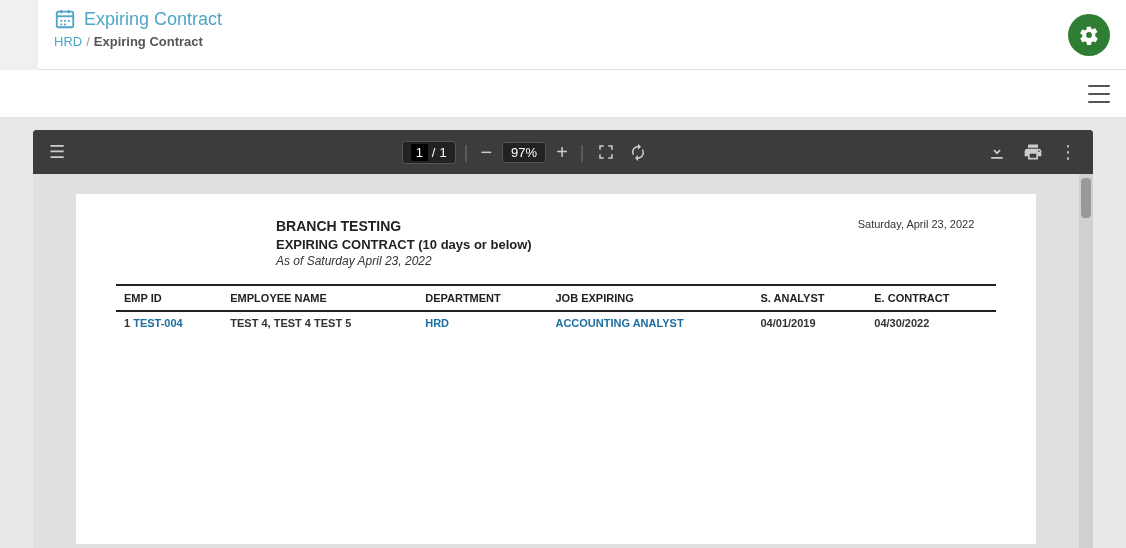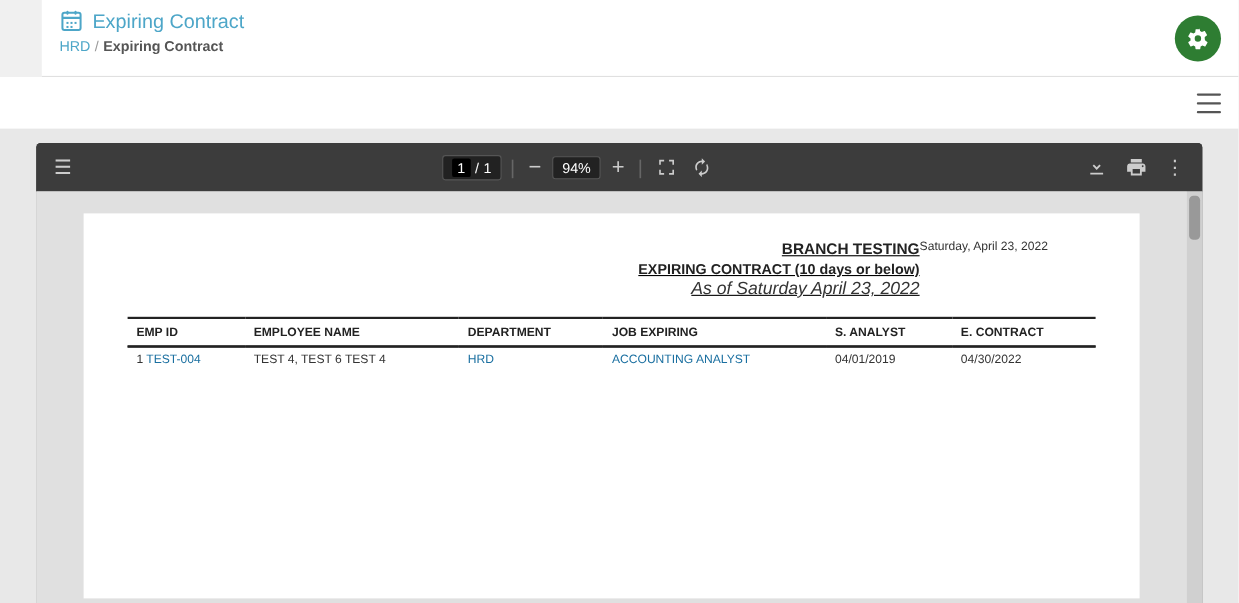--- a/index.html
+++ b/index.html
@@ -191,38 +191,37 @@
     }
 
     
     .doc-header {
       display: flex;
       justify-content: space-between;
       align-items: flex-start;
       margin-bottom: 16px;
     }
     .doc-company {
-      text-align: right;
+      text-align: left;
       flex: 1;
-      text-decoration: underline;
     }
     .doc-company .company-name {
       font-weight: bold;
       font-size: 14px;
       color: #222;
     }
     .doc-company .report-title {
       font-weight: bold;
       font-size: 13px;
       color: #222;
       margin-top: 3px;
     }
     .doc-company .report-subtitle {
       font-style: italic;
-      font-size: 16px;
+      font-size: 12px;
       color: #333;
       margin-top: 2px;
     }
     .doc-date {
       font-size: 11px;
       color: #333;
       white-space: nowrap;
     }
 
     
@@ -240,20 +239,21 @@
       text-align: left;
       padding: 6px 8px;
       font-weight: bold;
       color: #222;
       font-size: 11px;
     }
     .report-table td {
       padding: 5px 8px;
       color: #333;
       font-size: 11px;
+      font-weight: bold;
     }
     .report-table td.blue { color: #1a6fa0; }
     .report-table td.num { color: #333; }
   </style>
 </head>
 <body>
 
 <div class="app-header">
   <div class="app-title">
 
@@ -302,21 +302,21 @@
       </div>
       <div class="pdf-toolbar-center">
         <div class="page-indicator">
           <span class="pg-num">1</span>
           <span>/</span>
           <span>1</span>
         </div>
         <span class="pdf-separator">|</span>
         <span class="zoom-btn">−</span>
         <div class="zoom-indicator">
-          <span>94%</span>
+          <span>97%</span>
         </div>
         <span class="zoom-btn">+</span>
         <span class="pdf-separator">|</span>
 
         <span class="pdf-tb-icon">
           <svg width="18" height="18" viewBox="0 0 24 24" fill="#ccc">
             <path d="M15 3h6v6h-2V5h-4V3zM9 3H3v6h2V5h4V3zM15 21v-2h4v-4h2v6h-6zM9 21H3v-6h2v4h4v2z"></path>
           </svg>
         </span>
 
@@ -349,38 +349,38 @@
 
         <div class="pdf-page">
 
           <div class="doc-header">
             <div style="width:160px;"></div>
             <div class="doc-company">
               <div class="company-name">BRANCH TESTING</div>
               <div class="report-title">EXPIRING CONTRACT (10 days or below)</div>
               <div class="report-subtitle">As of Saturday April 23, 2022</div>
             </div>
-            <div class="doc-date" style="width:160px; text-align:left;">Saturday, April 23, 2022</div>
+            <div class="doc-date" style="width:160px; text-align:center;">Saturday, April 23, 2022</div>
           </div>
 
           <table class="report-table">
             <thead>
               <tr>
                 <th>EMP ID</th>
                 <th>EMPLOYEE NAME</th>
                 <th>DEPARTMENT</th>
                 <th>JOB EXPIRING</th>
                 <th>S. ANALYST</th>
                 <th>E. CONTRACT</th>
               </tr>
             </thead>
             <tbody id="table-body">
             <tr>
       <td class="num">1 <span class="blue" style="color:#1a6fa0;">TEST-004</span></td>
-      <td>TEST 4, TEST 6 TEST 4</td>
+      <td>TEST 4, TEST 4 TEST 5</td>
       <td class="blue" style="color:#1a6fa0;">HRD</td>
       <td class="blue" style="color:#1a6fa0;">ACCOUNTING ANALYST</td>
       <td>04/01/2019</td>
       <td>04/30/2022</td>
     </tr>
               </tbody>
           </table>
         </div>
       </div>
 

